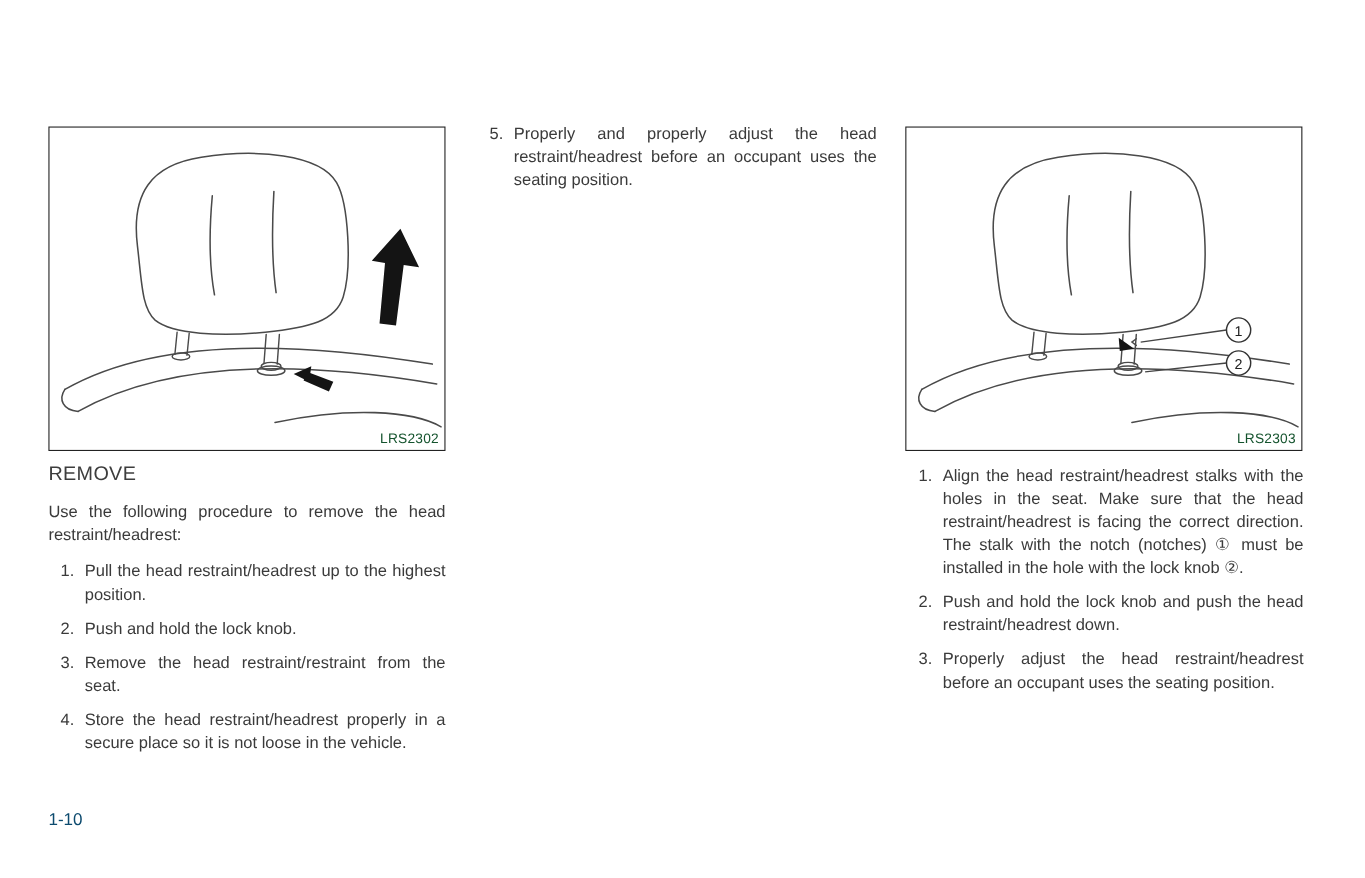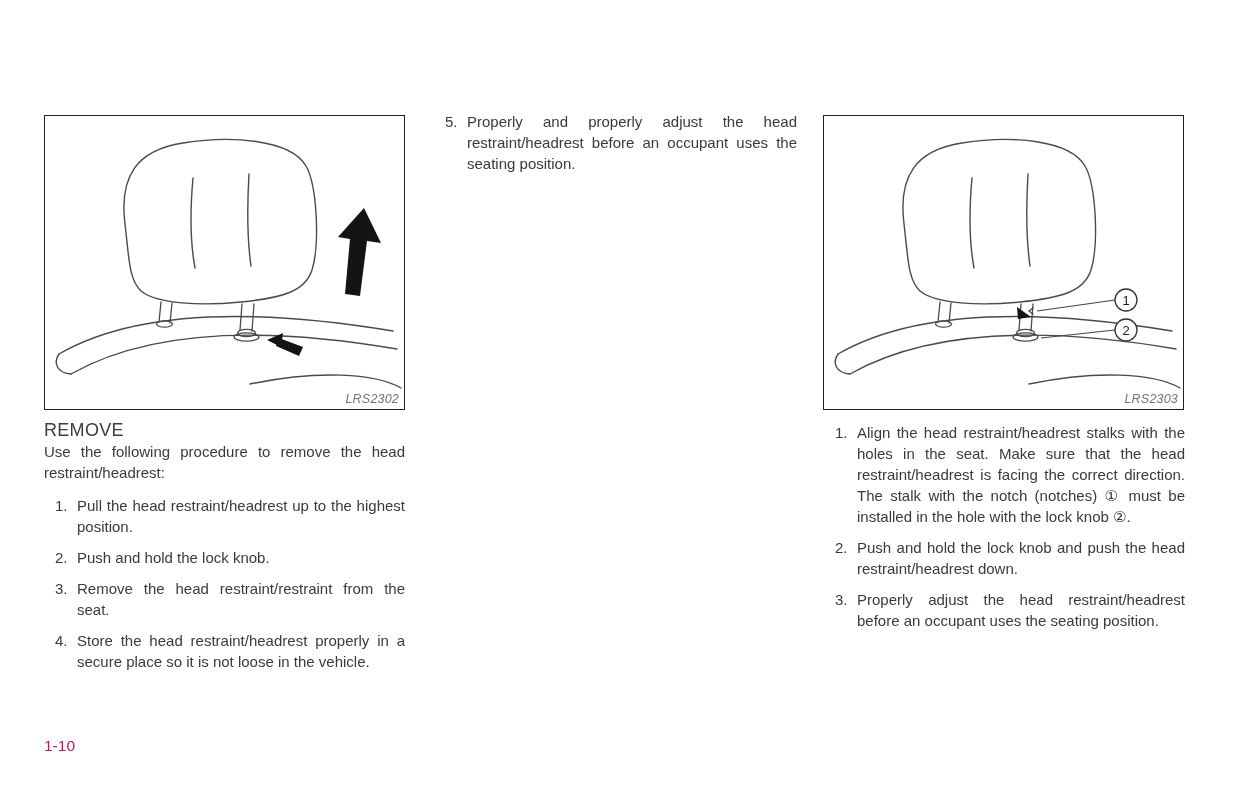--- a/index.html
+++ b/index.html
@@ -12,42 +12,42 @@
   .col-left{left:44px;top:115px;width:361px;}
   .col-mid{left:445px;top:111px;width:352px;}
   .col-right{left:823px;top:115px;width:362px;}
 
   .figure-box{
     width:359px;height:293px;border:1px solid #222;
     position:relative;background:#fff;overflow:hidden;
   }
   .figure-label{
     position:absolute;right:5px;bottom:3px;
-    font-size:12.5px;color:#737373;letter-spacing:0.2px;font-style:italic;
+    font-size:12.5px;color:#14532d;letter-spacing:0.2px;
   }
   .section-heading{
     font-size:18px;font-weight:400;color:#3d3d3d;
     margin:10px 0 0 0;letter-spacing:0.3px;
   }
   .intro{
-    font-size:15px;line-height:21px;margin:0 0 0 0;text-align:justify;
+    font-size:15px;line-height:21px;margin:14px 0 0 0;text-align:justify;
   }
   .steps{margin-top:12px;}
   .step{
     display:flex;font-size:15px;line-height:21px;margin-bottom:10px;
   }
   .col-left .step{padding-left:11px;}
   .col-right .step{padding-left:12px;}
   .step-num{flex:0 0 22px;}
   .step-text{flex:1;text-align:justify;}
   .footer{
     position:absolute;left:44px;top:737px;
     display:flex;align-items:baseline;font-size:15.5px;
   }
-  .footer .page-num{width:51px;color:#be185d;}
+  .footer .page-num{width:51px;color:#0c4a6e;}
   .footer .footer-title{font-weight:700;color:#2e2e2e;}
   svg text{font-family:"Liberation Sans","DejaVu Sans",sans-serif;}
 </style>
 </head>
 <body>
 
 <div class="page">
 
   <section class="col col-left">
     <div class="figure-box">

